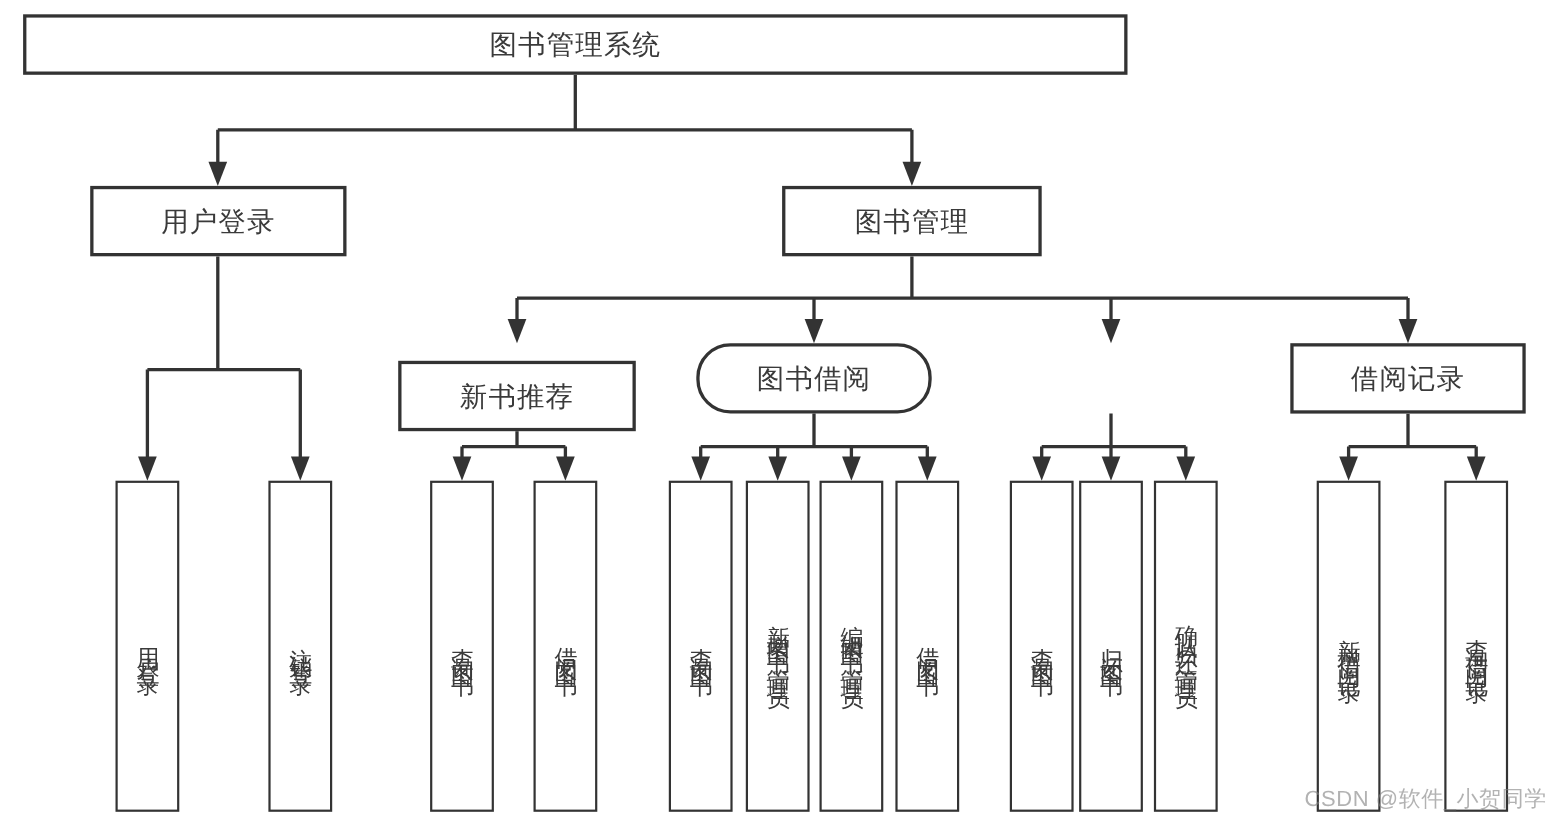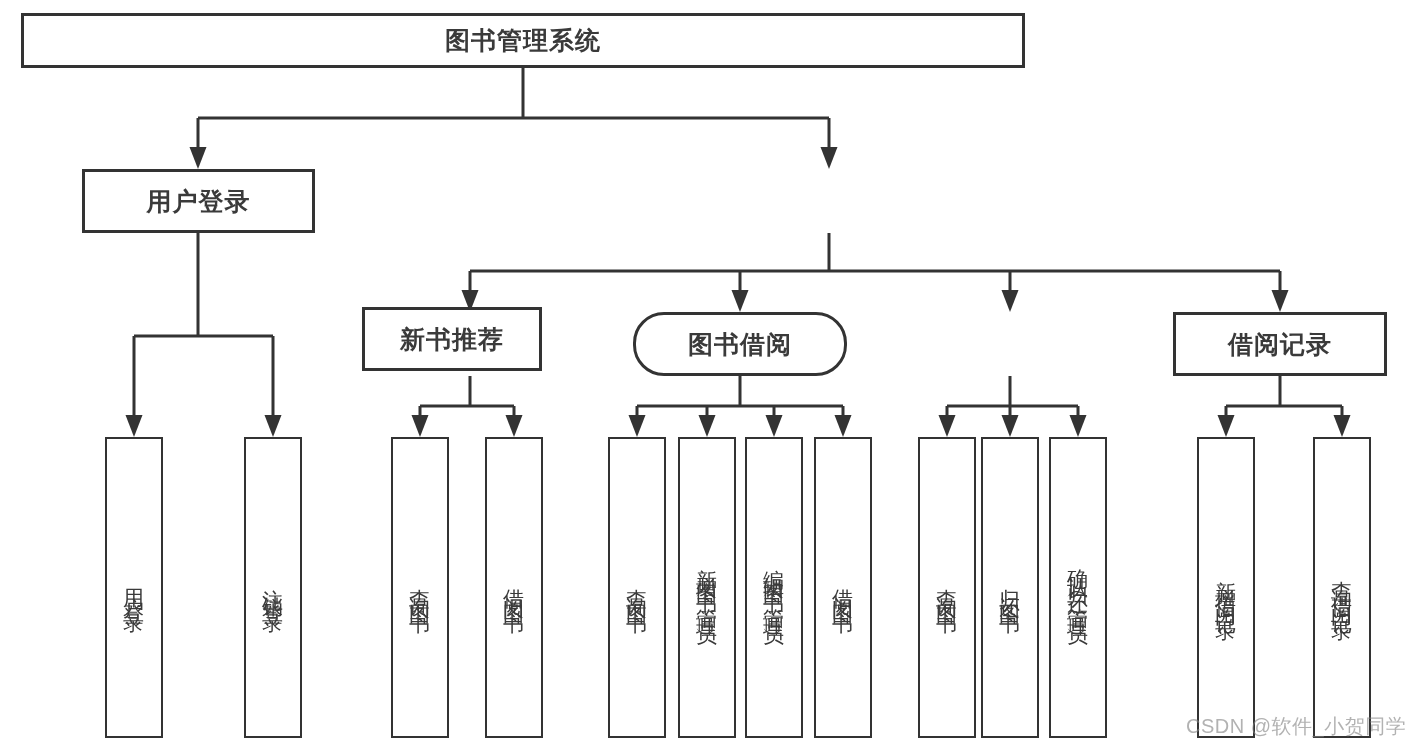--- a/index.html
+++ b/index.html
@@ -19,21 +19,21 @@
   .box {
     position: absolute;
     background: #ffffff;
     border: 3px solid #333333;
     box-sizing: border-box;
     display: flex;
     align-items: center;
     justify-content: center;
     color: #3a3a3a;
   }
-  .box.h { font-size: 25px; letter-spacing: 1px; font-weight: bold; }
+  .box.h { font-size: 25px; letter-spacing: 1px; }
   .box.v { border-width: 2.5px; }
   .box.v .vtext {
     writing-mode: vertical-rl;
     text-orientation: mixed;
     font-size: 21px;
     line-height: 1;
     letter-spacing: 8px;
     color: #3a3a3a;
     white-space: nowrap;
   }
@@ -93,22 +93,25 @@
     </g>
   </svg>
 
   <div class="box h" style="left:21px; top:13px; width:1004px; height:55px;">
     <span>图书管理系统</span>
   </div>
 
   <div class="box h" style="left:82px; top:169px; width:233px; height:64px;">
     <span>用户登录</span>
   </div>
+  <div class="box h" style="left:711px; top:169px; width:236px; height:64px;">
+    <span>图书管理</span>
+  </div>
 
-  <div class="box h" style="left:362px; top:307px; width:180px; height:64px;">
+  <div class="box h" style="left:362px; top:328px; width:216px; height:64px;">
     <span>新书推荐</span>
   </div>
   <div class="box h" style="left:633px; top:312px; width:214px; height:64px;border-radius:31px;">
     <span>图书借阅</span>
   </div>
   <div class="box h" style="left:1173px; top:312px; width:214px; height:64px;">
     <span>借阅记录</span>
   </div>
 
   <div class="box v" style="left:105px; top:437px; width:58px; height:301px;">

